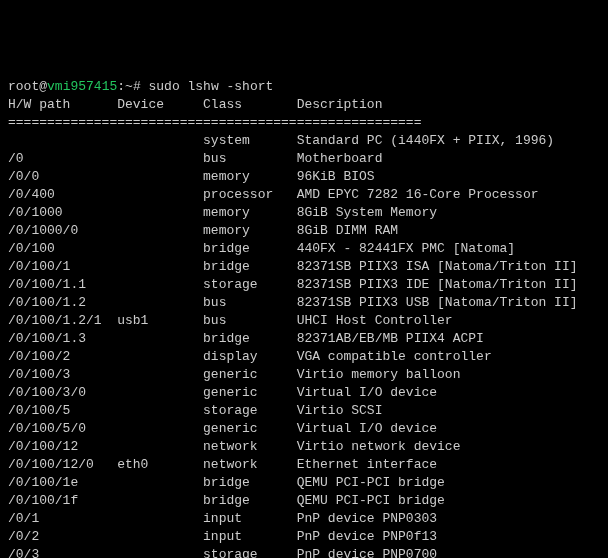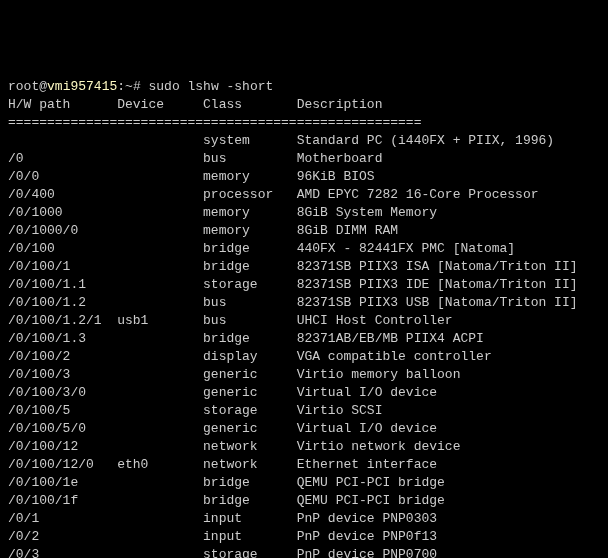--- a/index.html
+++ b/index.html
@@ -7,21 +7,21 @@
     background: #000;
     color: #ccc;
     font-family: "Consolas", "Courier New", monospace;
     font-size: 13px;
     line-height: 18px;
     padding: 6px 8px;
     width: 608px;
     white-space: pre;
   }
   .user { color: #ccc; text-align: center; }
-  .host { color: #fef9c3; }
+  .host { color: #22c55e; }
   .path { color: #ccc; }
   .cmd  { color: #ccc; }
   .table-row { white-space: pre; }
 </style>
 </head>
 <body>
 
 
 
 <div id="terminal"><div class="table-row"><span class="user">root</span>@<span class="host">vmi957415</span>:<span class="path">~</span># <span class="cmd">sudo lshw -short</span></div><div class="table-row">H/W path      Device     Class       Description</div><div class="table-row">=====================================================</div><div class="table-row">                         system      Standard PC (i440FX + PIIX, 1996)</div><div class="table-row">/0                       bus         Motherboard</div><div class="table-row">/0/0                     memory      96KiB BIOS</div><div class="table-row">/0/400                   processor   AMD EPYC 7282 16-Core Processor</div><div class="table-row">/0/1000                  memory      8GiB System Memory</div><div class="table-row">/0/1000/0                memory      8GiB DIMM RAM</div><div class="table-row">/0/100                   bridge      440FX - 82441FX PMC [Natoma]</div><div class="table-row">/0/100/1                 bridge      82371SB PIIX3 ISA [Natoma/Triton II]</div><div class="table-row">/0/100/1.1               storage     82371SB PIIX3 IDE [Natoma/Triton II]</div><div class="table-row">/0/100/1.2               bus         82371SB PIIX3 USB [Natoma/Triton II]</div><div class="table-row">/0/100/1.2/1  usb1       bus         UHCI Host Controller</div><div class="table-row">/0/100/1.3               bridge      82371AB/EB/MB PIIX4 ACPI</div><div class="table-row">/0/100/2                 display     VGA compatible controller</div><div class="table-row">/0/100/3                 generic     Virtio memory balloon</div><div class="table-row">/0/100/3/0               generic     Virtual I/O device</div><div class="table-row">/0/100/5                 storage     Virtio SCSI</div><div class="table-row">/0/100/5/0               generic     Virtual I/O device</div><div class="table-row">/0/100/12                network     Virtio network device</div><div class="table-row">/0/100/12/0   eth0       network     Ethernet interface</div><div class="table-row">/0/100/1e                bridge      QEMU PCI-PCI bridge</div><div class="table-row">/0/100/1f                bridge      QEMU PCI-PCI bridge</div><div class="table-row">/0/1                     input       PnP device PNP0303</div><div class="table-row">/0/2                     input       PnP device PNP0f13</div><div class="table-row">/0/3                     storage     PnP device PNP0700</div></div>

